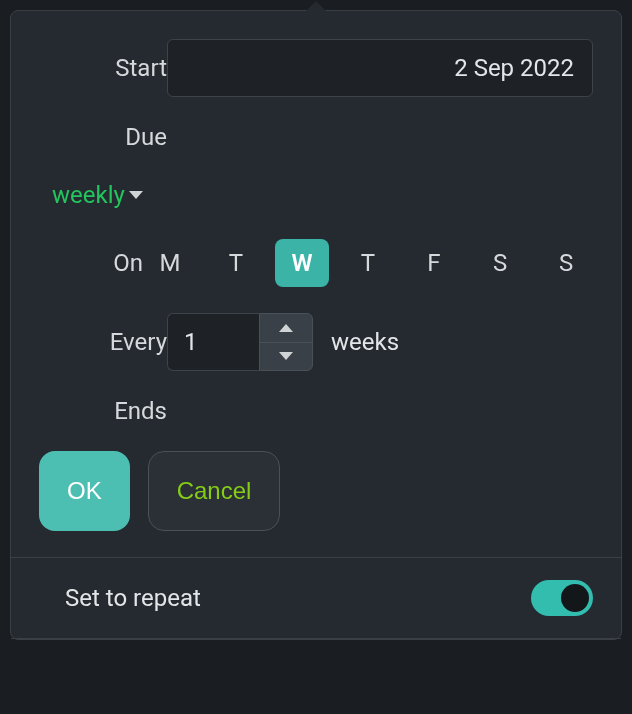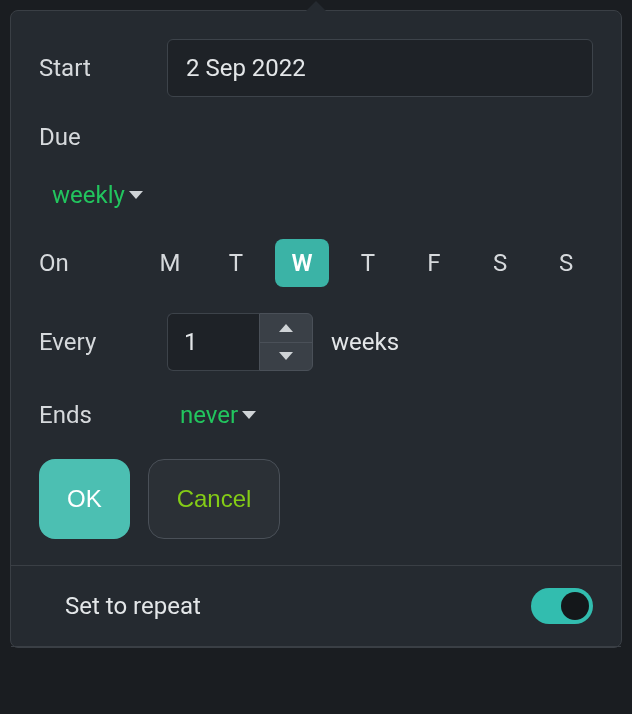--- a/index.html
+++ b/index.html
@@ -1,15 +1,15 @@
 <!DOCTYPE html>
 <html><head>
 <meta charset="utf-8">
 <style>
-  * { box-sizing: border-box; margin: 0; padding: 0; }
+  * { box-sizing: border-box; margin: 0; padding: 0; text-align: right; }
   body {
     background: #1a1d21;
     font-family: -apple-system, BlinkMacSystemFont, "Segoe UI", Roboto, sans-serif;
     width: 632px;
     height: 714px;
     color: #d6d9dc;
     position: relative;
   }
   .popover {
     position: absolute;
@@ -239,24 +239,20 @@
         <div class="spinner-btn">
           <span class="arrow-down"></span>
         </div>
       </div>
     </div>
     <div class="unit">weeks</div>
   </div>
 
   <div class="row">
     <div class="label">Ends</div>
-    <div class="dropdown">
-      <span>never</span>
-      <span class="caret"></span>
-    </div>
   </div>
 
   <div class="buttons-row">
     <button class="btn btn-primary">OK</button>
     <button class="btn btn-secondary">Cancel</button>
   </div>
 
   <div class="divider"></div>
 
   <div class="footer-row">

